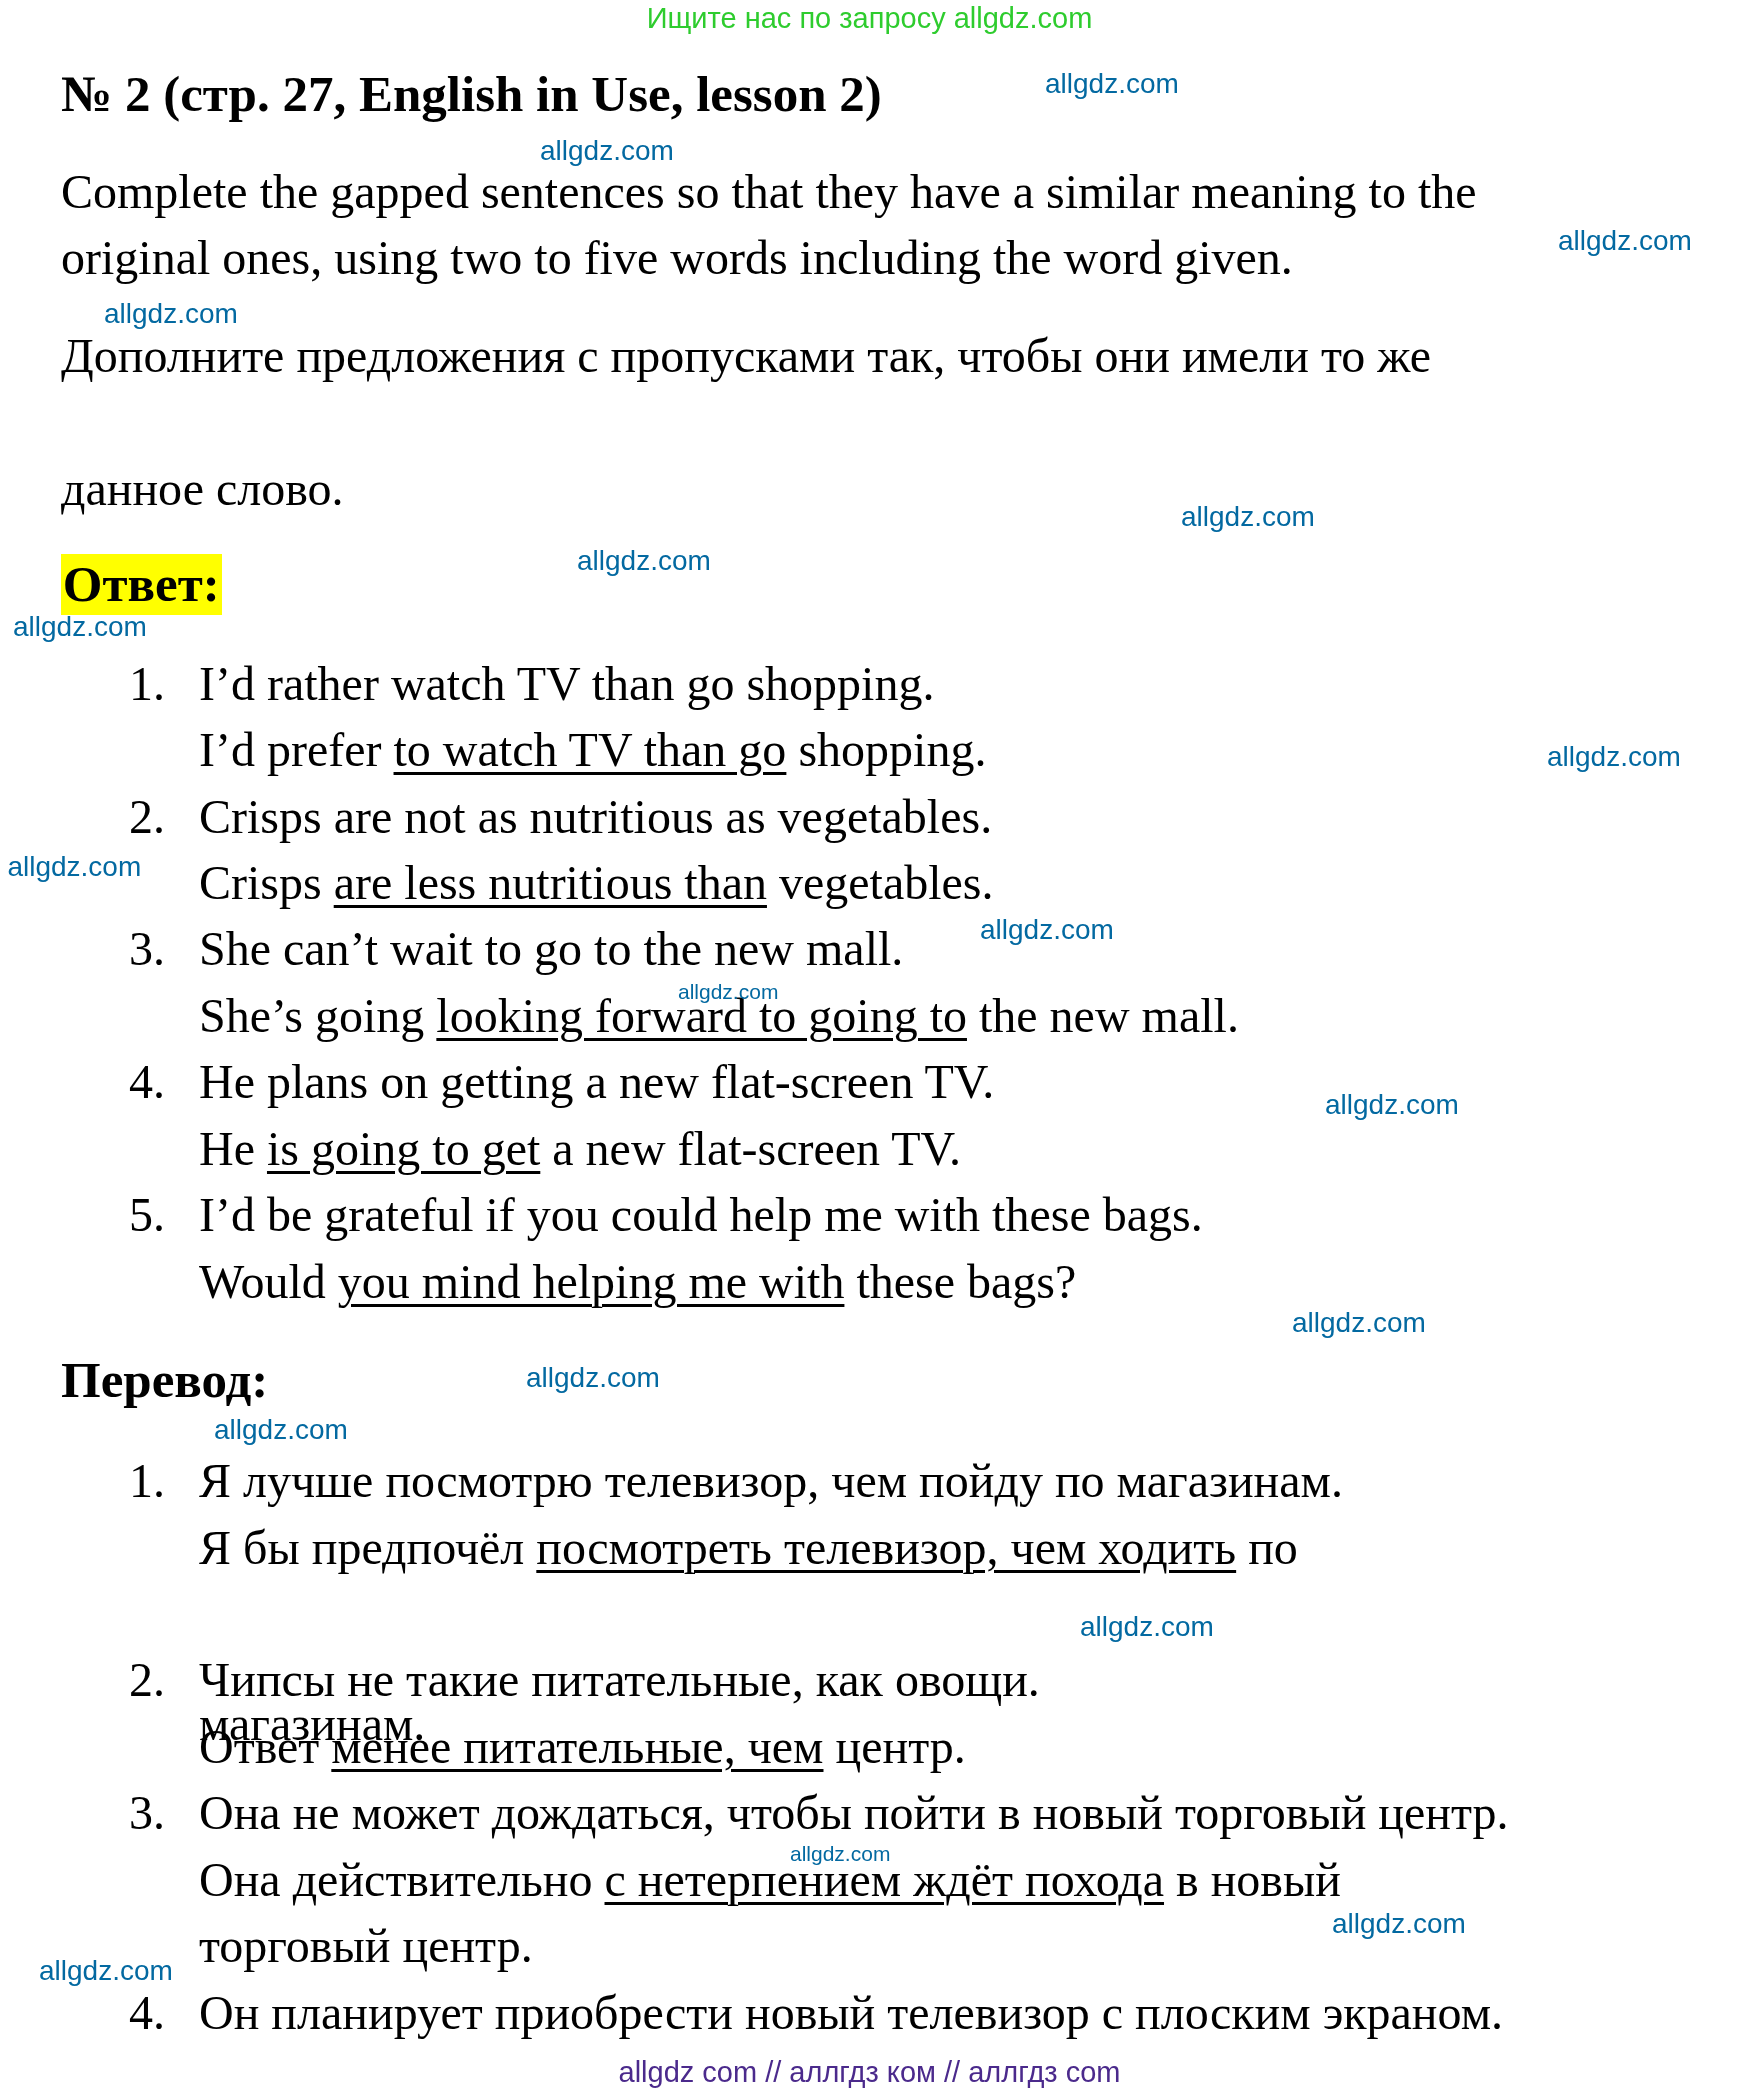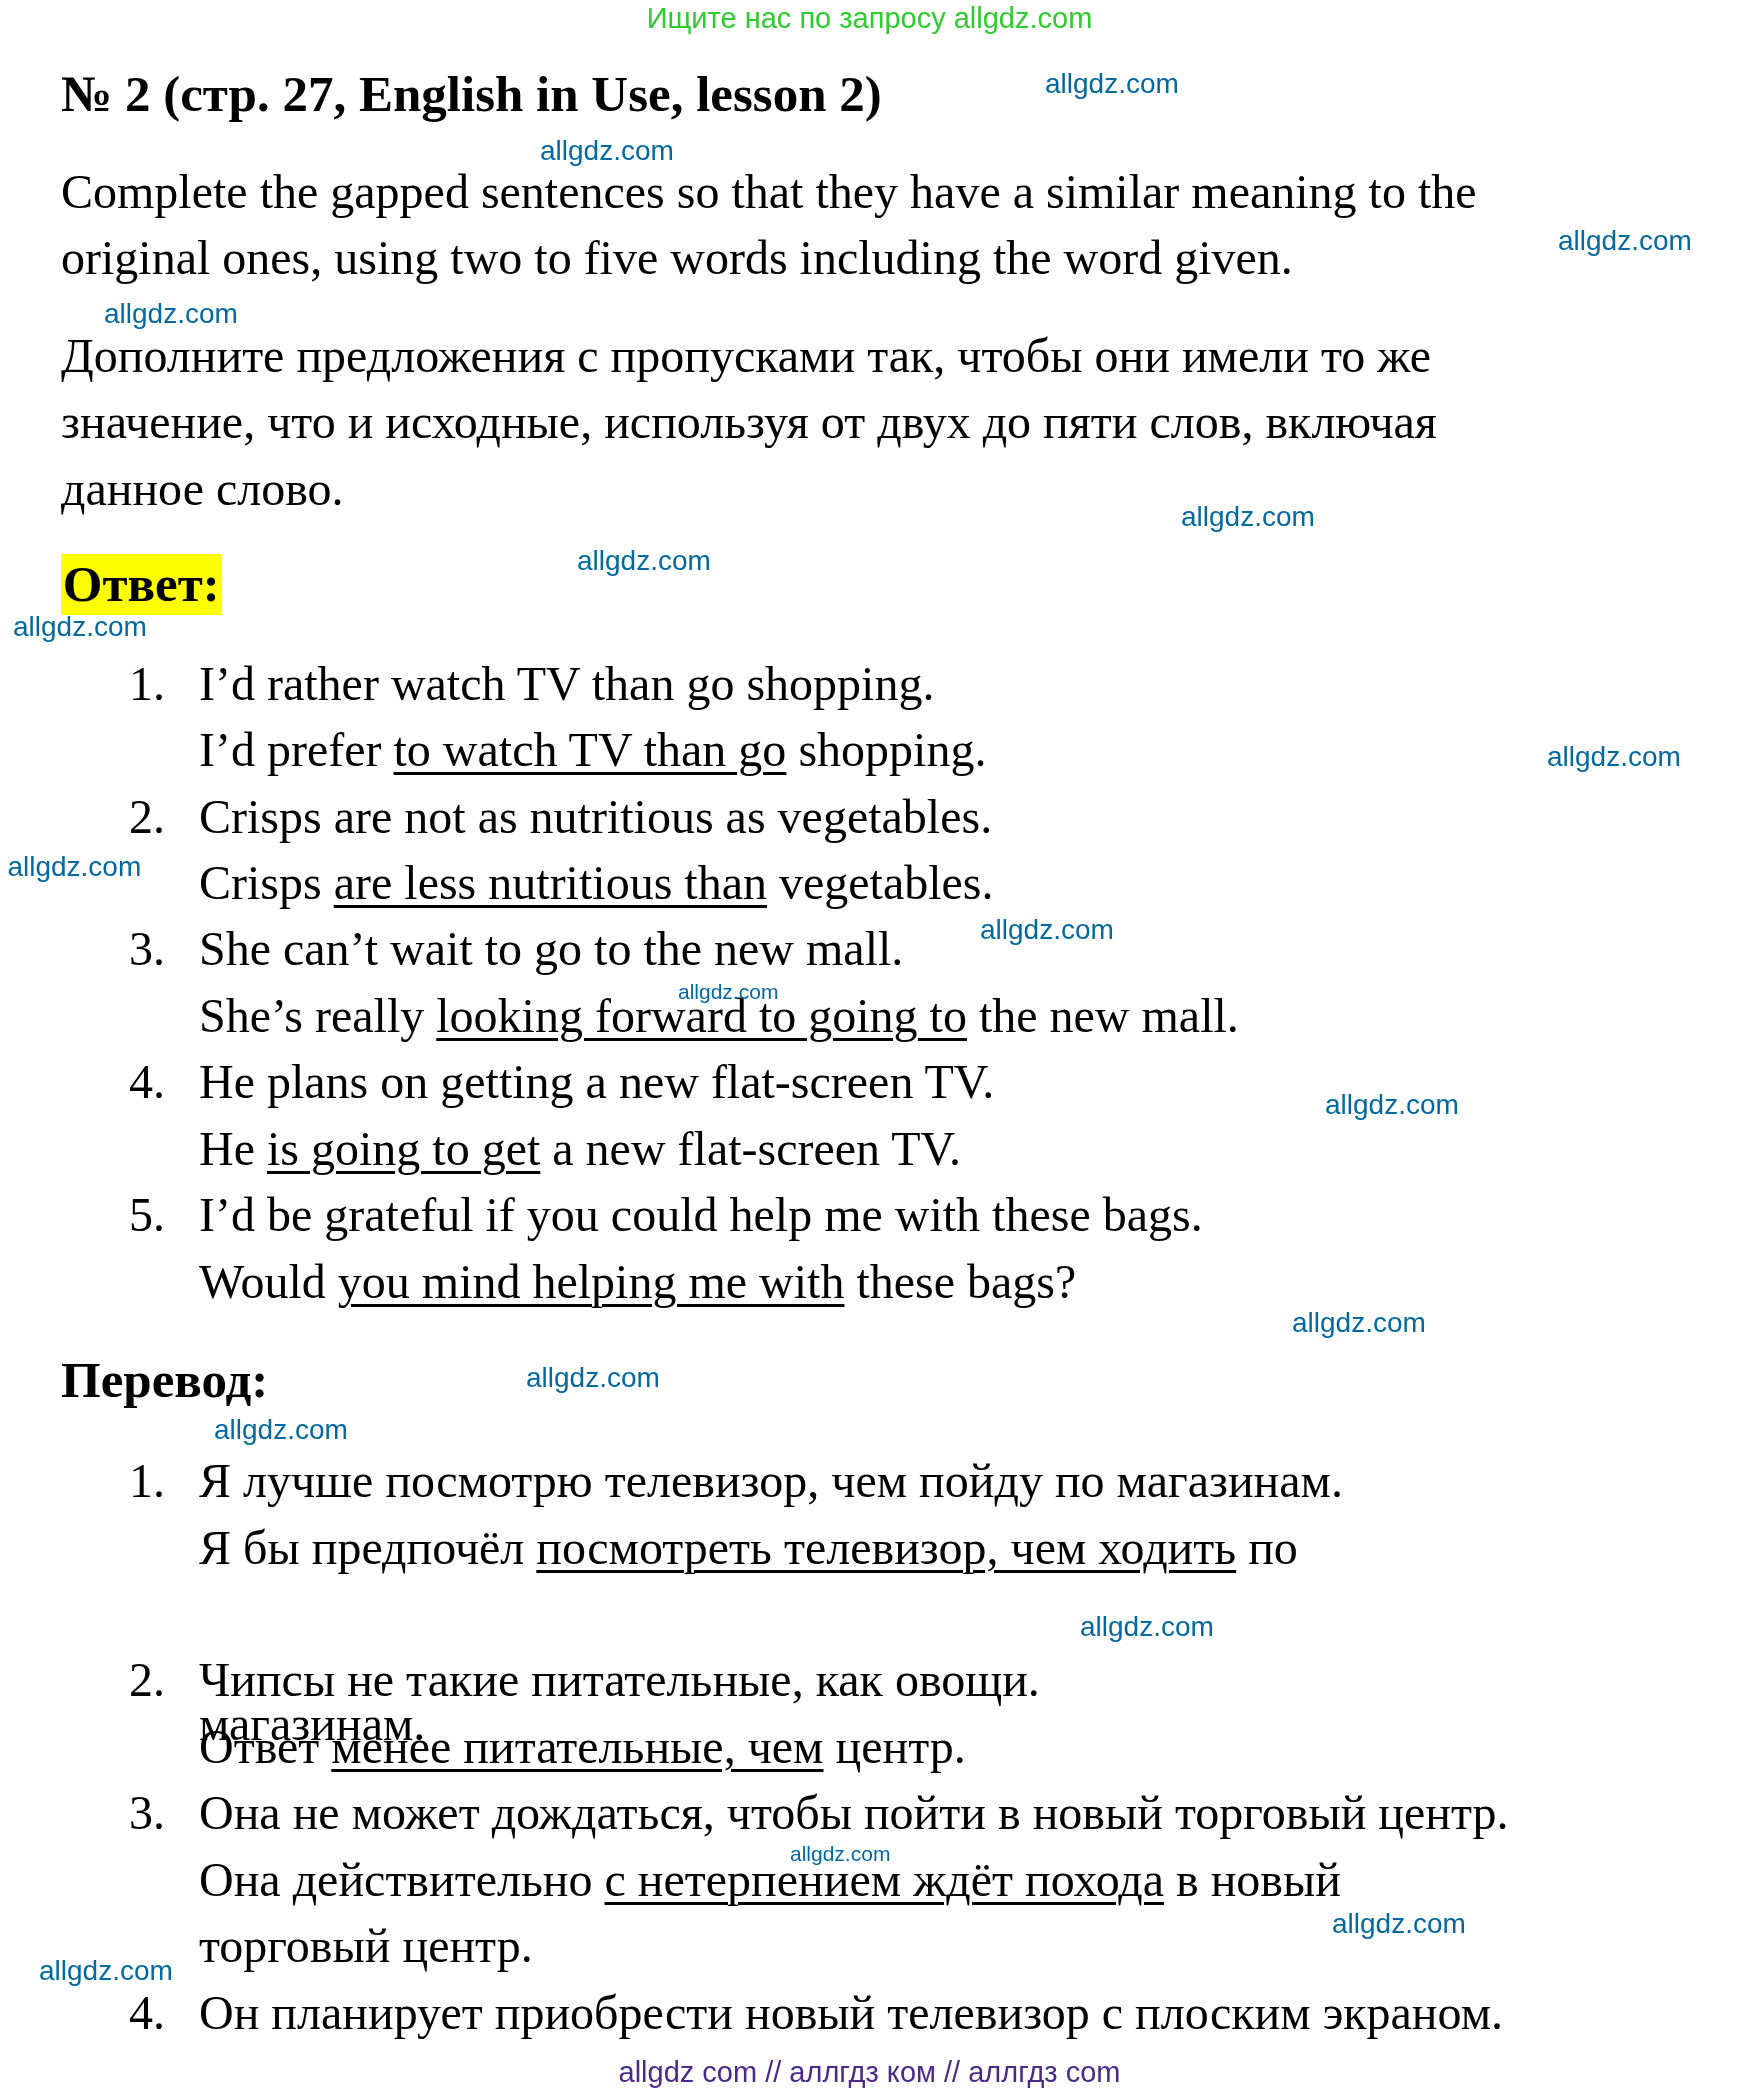--- a/index.html
+++ b/index.html
@@ -26,21 +26,20 @@
 <div class="page">
 
   <div class="top-banner sans">Ищите нас по запросу allgdz.com</div>
 
   <div class="title serif">№ 2 (стр. 27, English in Use, lesson 2)</div>
 
   <div class="para serif" style="top:159px;">Complete the gapped sentences so that they have a similar meaning to the</div>
   <div class="para serif" style="top:225px;">original ones, using two to five words including the word given.</div>
 
   <div class="para serif" style="top:323px;">Дополните предложения с пропусками так, чтобы они имели то же</div>
-  <div class="para serif" style="top:389px;">значение, что и исходные, используя от двух до пяти слов, включая</div>
   <div class="para serif" style="top:456px;">данное слово.</div>
 
   <div class="answer-label serif">Ответ:</div>
 
   <div>
 
     <div class="item serif" style="top:651px; left:0; width:1739px;">
       <span class="num">1.</span>
       <span class="txt">I’d rather watch TV than go shopping.</span>
     </div>
@@ -54,21 +53,21 @@
     </div>
     <div class="item serif" style="top:850px; left:199px;">
       <span>Crisps </span><span class="ul">are less nutritious than</span><span> vegetables.</span>
     </div>
 
     <div class="item serif" style="top:916px; left:0; width:1739px;">
       <span class="num">3.</span>
       <span class="txt">She can’t wait to go to the new mall.</span>
     </div>
     <div class="item serif" style="top:983px; left:199px;">
-      <span>She’s really </span><span class="ul">looking forward to going to</span><span> the new mall.</span>
+      <span>She’s going </span><span class="ul">looking forward to going to</span><span> the new mall.</span>
     </div>
 
     <div class="item serif" style="top:1049px; left:0; width:1739px;">
       <span class="num">4.</span>
       <span class="txt">He plans on getting a new flat-screen TV.</span>
     </div>
     <div class="item serif" style="top:1116px; left:199px;">
       <span>He </span><span class="ul">is going to get</span><span> a new flat-screen TV.</span>
     </div>
 

